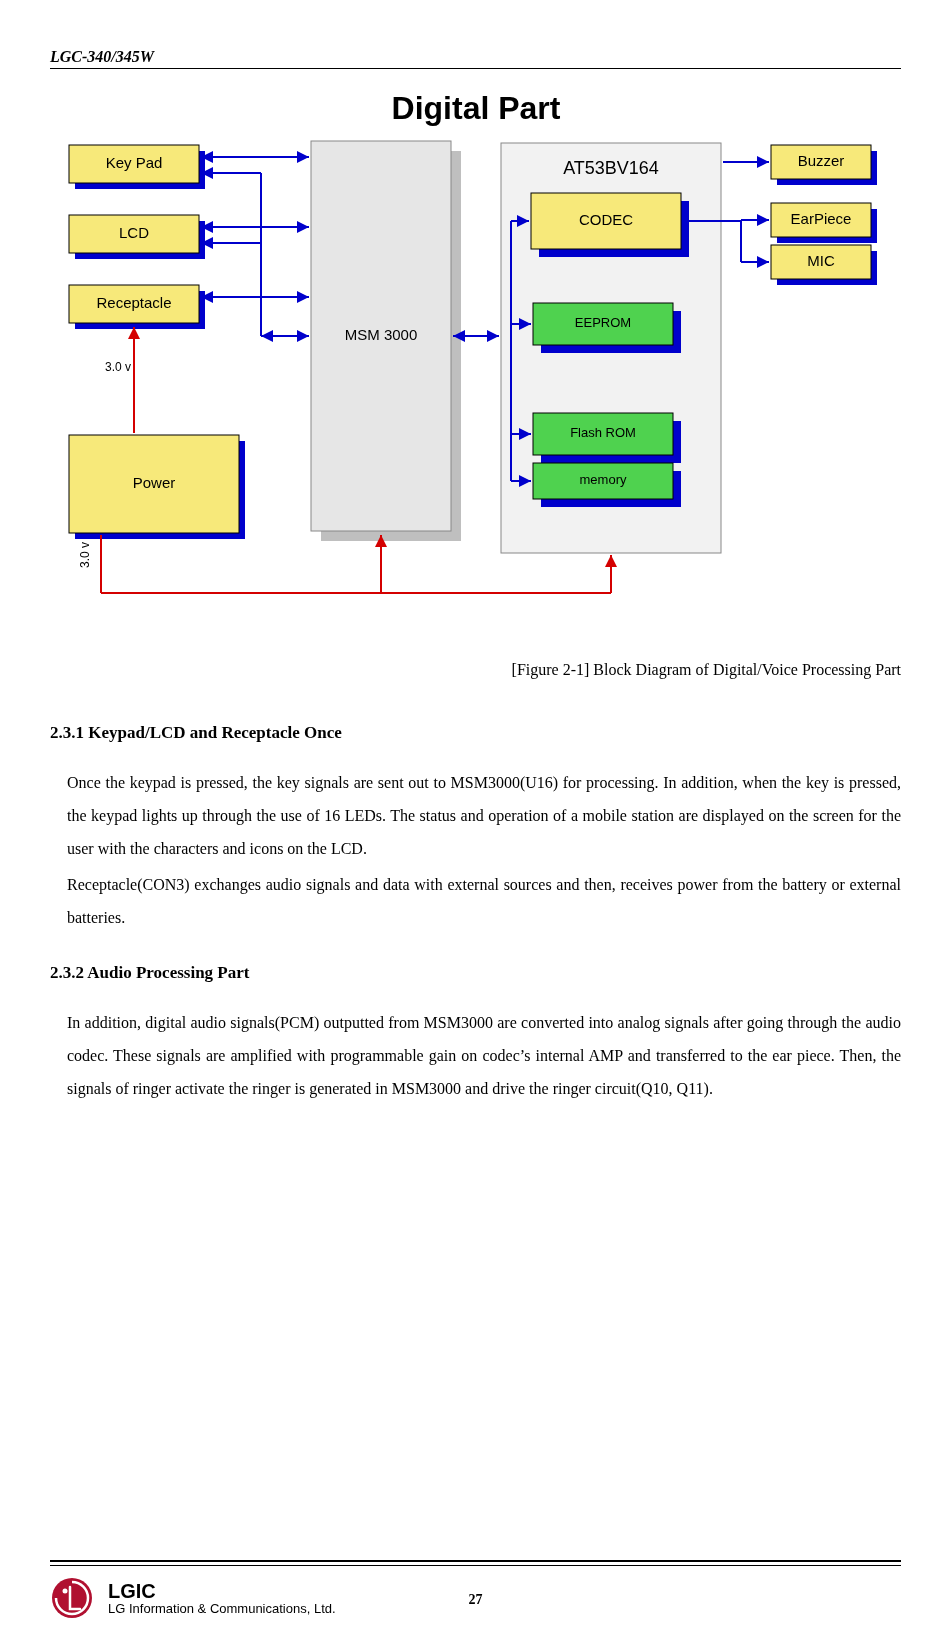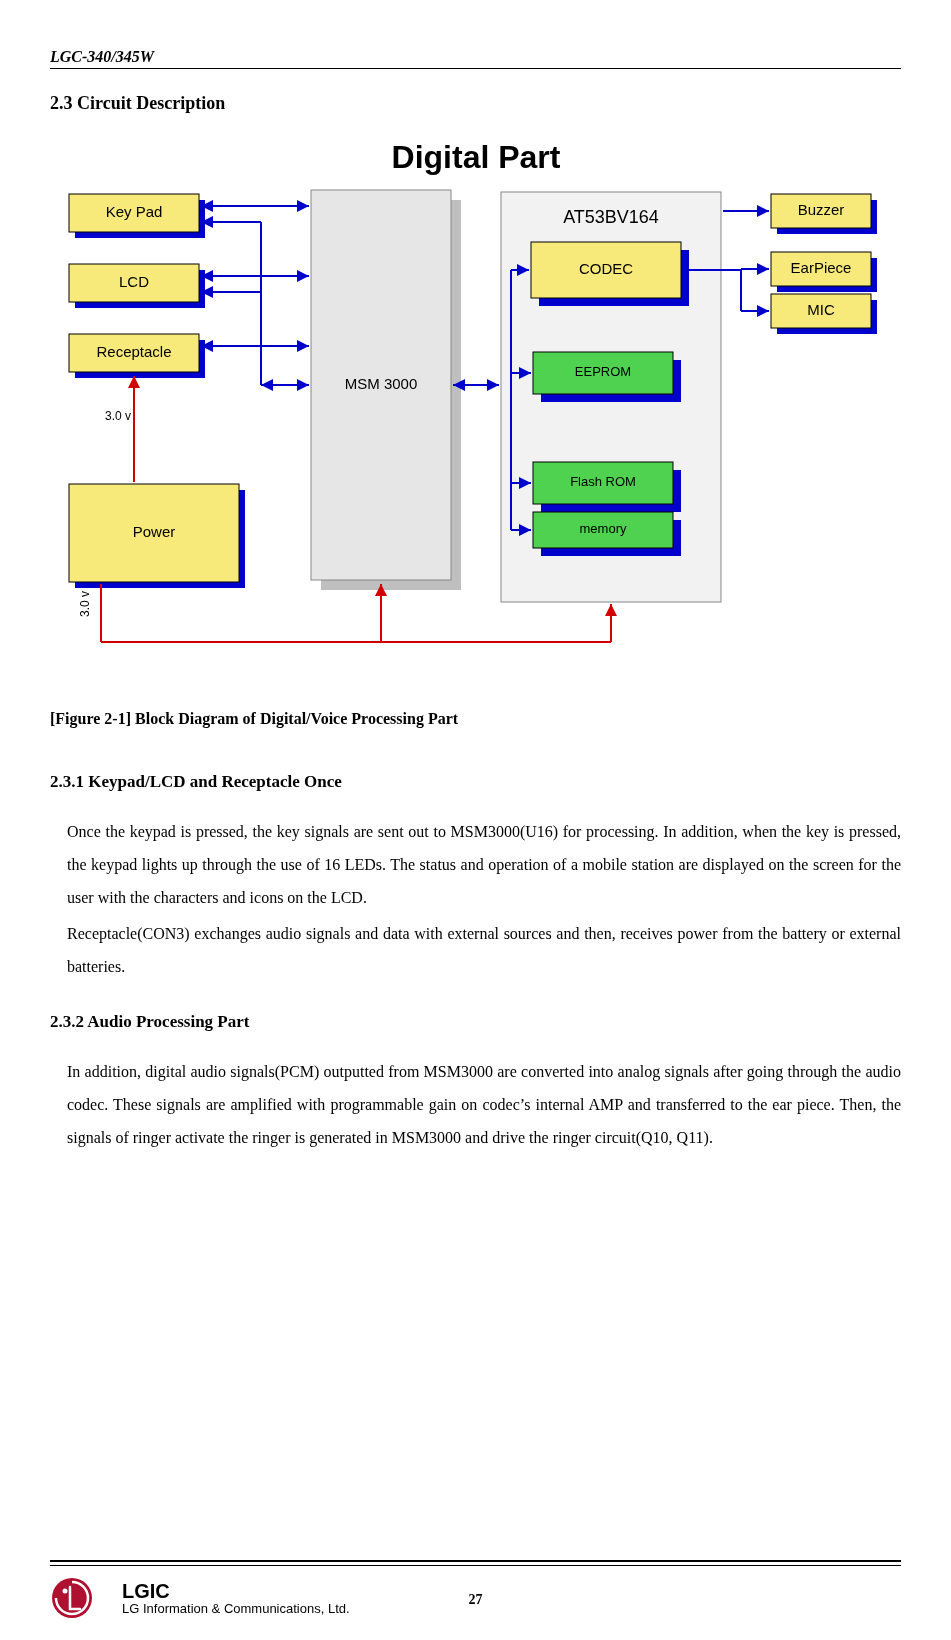--- a/index.html
+++ b/index.html
@@ -33,23 +33,22 @@
     font-weight: bold;
     font-size: 18px;
     margin-bottom: 28px;
   }
   .diagram-wrap {
     width: 100%;
     display: flex;
     justify-content: center;
   }
   .figure-caption {
-    text-align: left;
+    text-align: right;
     margin: 28px 0 44px 0;
-    font-weight: bold;
   }
   .subsection-title {
     font-weight: bold;
     font-size: 17px;
     margin: 10px 0 24px 0;
   }
   .body-text p {
     margin: 0 0 4px 17px;
     line-height: 2.05;
     text-align: justify;
@@ -77,21 +76,21 @@
     margin: 0 0 10px 0;
   }
   .footer-row {
     display: flex;
     align-items: center;
     justify-content: space-between;
   }
   .footer-left {
     display: flex;
     align-items: center;
-    gap: 28px;
+    gap: 14px;
   }
   .footer-text .lgic {
     font-family: Arial, Helvetica, sans-serif;
     font-weight: bold;
     font-size: 20px;
     line-height: 1;
   }
   .footer-text .lgfull {
     font-family: Arial, Helvetica, sans-serif;
     font-size: 13px;
@@ -135,21 +134,20 @@
   }
 </style>
 </head>
 <body>
 
 <div class="page">
 
   <div class="header-model">LGC-340/345W</div>
   <hr class="header-rule">
 
-  <div class="section-title">2.3 Circuit Description</div>
 
   <div class="diagram-wrap">
     <svg width="830" height="540" viewBox="0 0 830 540">
       <defs>
         <marker id="arrB" markerWidth="8" markerHeight="8" refX="6" refY="3" orient="auto">
           <path d="M0,0 L6,3 L0,6 Z" fill="#0000cc"></path>
         </marker>
         <marker id="arrBs" markerWidth="8" markerHeight="8" refX="0" refY="3" orient="auto">
           <path d="M6,0 L0,3 L6,6 Z" fill="#0000cc"></path>
         </marker>

